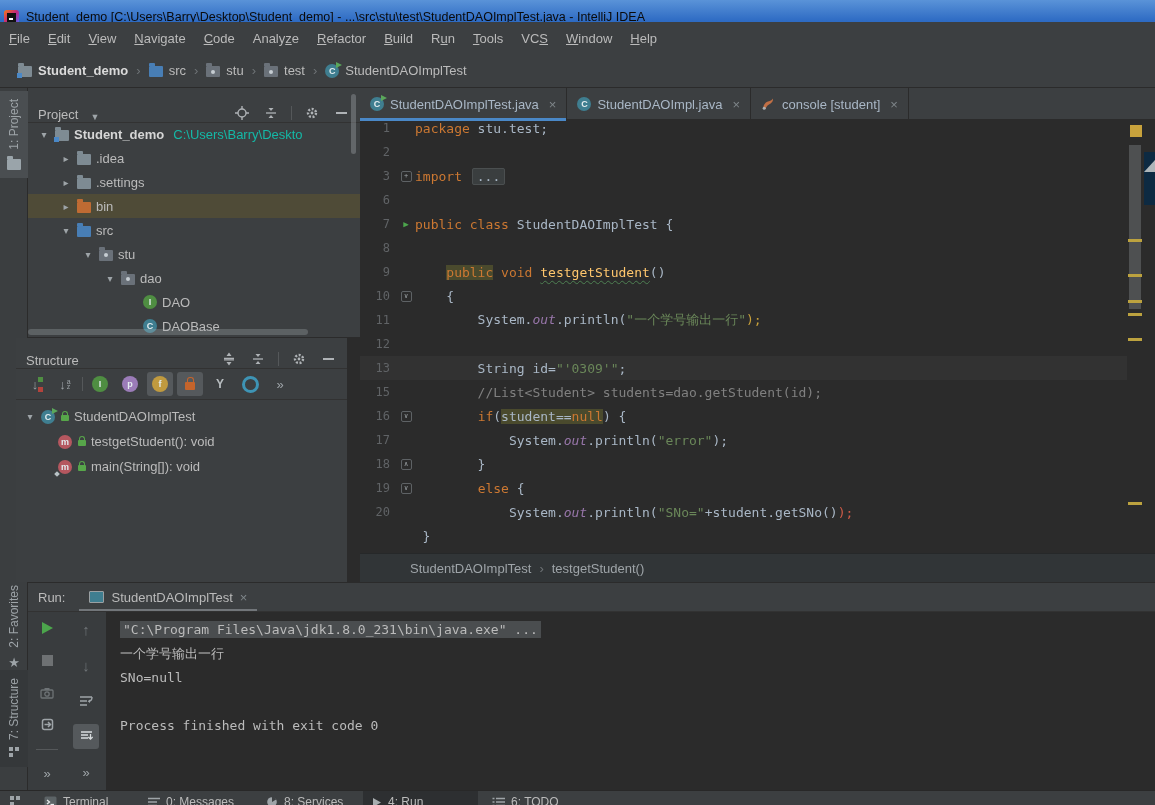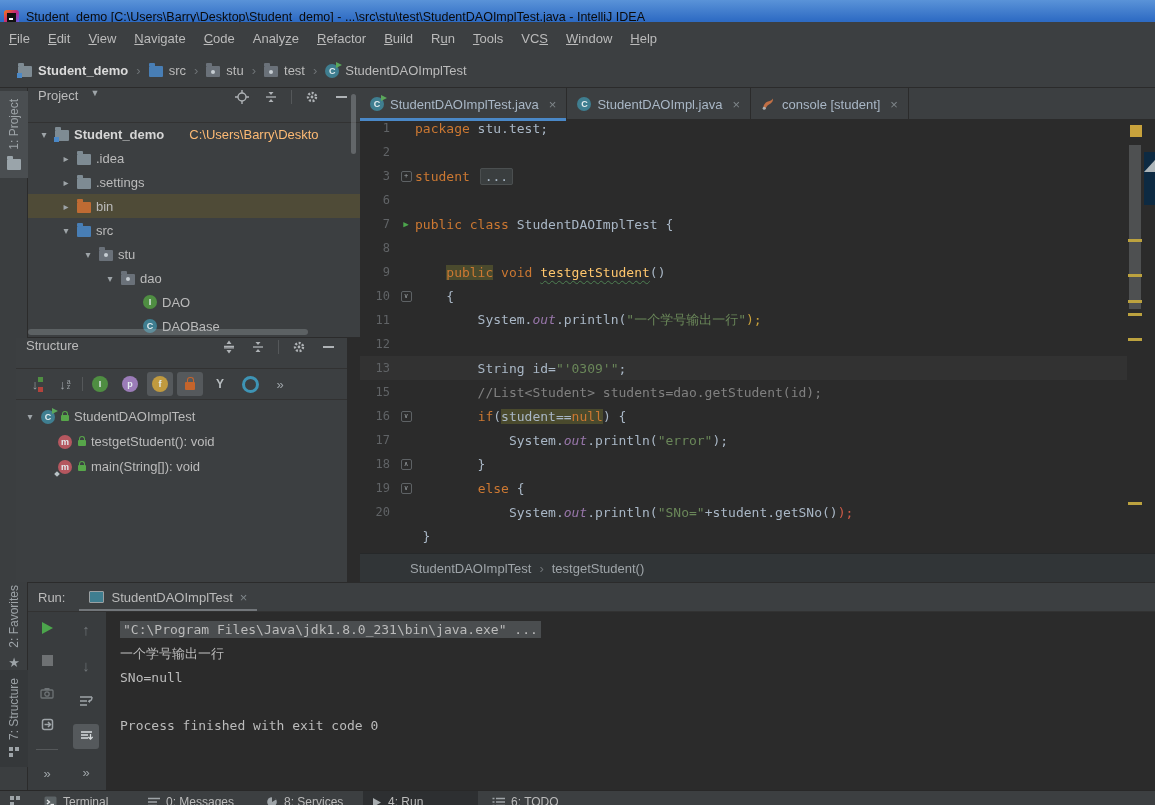--- a/index.html
+++ b/index.html
@@ -77,28 +77,28 @@
   #stripe{position:absolute;left:0;top:88px;width:28px;height:702px;background:#3B3E40;border-right:1px solid #2B2B2B;box-sizing:border-box}
   .stab{position:absolute;left:0;width:28px;display:flex;flex-direction:column;align-items:center;gap:7px;
     color:#9EA4A8;font-size:12px}
   .vtxt{writing-mode:vertical-lr;transform:rotate(180deg);white-space:nowrap}
   #stab-project{top:3px;padding:8px 0;background:#4A4E51;width:28px}
   #stab-project .ic-folder{background:#9AA4AA}
   #stab-fav{top:497px}
   #stab-struct{top:582px;background:#35383A;width:28px;padding:8px 0}
   
   #project-panel{position:absolute;left:28px;top:88px;width:332px;height:250px;background:#3C3F41;border-bottom:1px solid #2B2B2B;box-sizing:border-box}
-  .panel-hdr{display:flex;align-items:flex-start;color:#BBBBBB;font-size:13px;padding:0 10px;gap:12px}
+  .panel-hdr{display:flex;align-items:flex-end;color:#BBBBBB;font-size:13px;padding:0 10px;gap:12px}
   #project-hdr{height:34px;border-bottom:1px solid #323232}
   .hdr-icons{margin-left:auto;display:flex;align-items:center;gap:11px}
   #project-tree{position:absolute;left:0;top:34px;width:332px;bottom:0;overflow:hidden}
   .trow{height:24px;display:flex;align-items:center;gap:5px;color:#BBBBBB;font-size:13px;white-space:nowrap}
   .trow .arrow{width:12px;color:#9EA4A8;font-size:10px;text-align:center;flex:none}
   .trow.sel{background:#4F4B37}
-  .trow .note{color:#fdba74;margin-left:20px}
+  .trow .note{color:#14b8a6;margin-left:4px}
   .trow .bold{font-weight:bold;color:#D6D6D6}
   #proj-vscroll{position:absolute;right:4px;top:6px;width:5px;height:60px;background:rgba(170,175,180,.35);border-radius:3px}
   #proj-hscroll{position:absolute;left:0;bottom:2px;width:280px;height:6px;background:rgba(170,175,180,.30);border-radius:3px}
   
   #structure-panel{position:absolute;left:16px;top:338px;width:332px;height:244px;background:#3C3F41;border-right:1px solid #2B2B2B;box-sizing:border-box}
   #structure-hdr{height:30px;border-bottom:1px solid #323232}
   #structure-filters{height:30px;display:flex;align-items:center;gap:4px;padding:0 6px;border-bottom:1px solid #323232}
   #structure-tree{padding-top:4px}
   .strow{height:25px;display:flex;align-items:center;gap:5px;color:#BBBBBB;font-size:13px;padding-left:8px}
   .strow .arrow{width:12px;color:#9EA4A8;font-size:10px;text-align:center}
@@ -405,21 +405,21 @@
               <circle cx="3.2" cy="11.2" r="1.5" fill="#AAB0B3"></circle>
             </svg>
           </span>
           <span>console [student]</span>
           <span class="x">×</span>
         </div>
       </div>
     <div id="code">
         <div class="cl"><span class="lnum">1</span><span class="gmark"></span><span><span class="tk-k">package</span><span class="tk-p"> stu.test;</span></span></div>
         <div class="cl"><span class="lnum">2</span><span class="gmark"></span><span></span></div>
-        <div class="cl"><span class="lnum">3</span><span class="gmark"><span class="gm">+</span></span><span><span class="tk-k">student</span><span class="tk-p"> </span><span class="tk-fold">...</span></span></div>
+        <div class="cl"><span class="lnum">3</span><span class="gmark"><span class="gm">+</span></span><span><span class="tk-k">import</span><span class="tk-p"> </span><span class="tk-fold">...</span></span></div>
         <div class="cl"><span class="lnum">6</span><span class="gmark"></span><span></span></div>
         <div class="cl"><span class="lnum">7</span><span class="gmark"><span class="runarrow">▶</span></span><span><span class="tk-k">public</span><span class="tk-p"> </span><span class="tk-k">class</span><span class="tk-p"> StudentDAOImplTest {</span></span></div>
         <div class="cl"><span class="lnum">8</span><span class="gmark"></span><span></span></div>
         <div class="cl"><span class="lnum">9</span><span class="gmark"></span><span><span class="tk-p">    </span><span class="tk-hk">public</span><span class="tk-p"> </span><span class="tk-k">void</span><span class="tk-p"> </span><span class="tk-m">testgetStudent</span><span class="tk-p">()</span></span></div>
         <div class="cl"><span class="lnum">10</span><span class="gmark"><span class="gm">∨</span></span><span><span class="tk-p">    {</span></span></div>
         <div class="cl"><span class="lnum">11</span><span class="gmark"></span><span><span class="tk-p">        System.</span><span class="tk-f">out</span><span class="tk-p">.println(</span><span class="tk-s">"一个学号输出一行"</span><span class="tk-g">);</span></span></div>
         <div class="cl"><span class="lnum">12</span><span class="gmark"></span></div>
         <div class="cl cur"><span class="lnum">13</span><span class="gmark"></span><span><span class="tk-p">        String id=</span><span class="tk-s">"'0309'"</span><span class="tk-p">;</span></span></div>
         <div class="cl"><span class="lnum">15</span><span class="gmark"></span><span><span class="tk-c">        //List&lt;Student&gt; students=dao.getStudent(id);</span></span></div>
         <div class="cl"><span class="lnum">16</span><span class="gmark"><span class="gm">∨</span></span><span><span class="tk-p">        </span><span class="tk-k">if</span><span class="tk-p">(</span><span class="tk-hl">student==</span><span class="tk-hk">null</span><span class="tk-p">) {</span></span></div>

